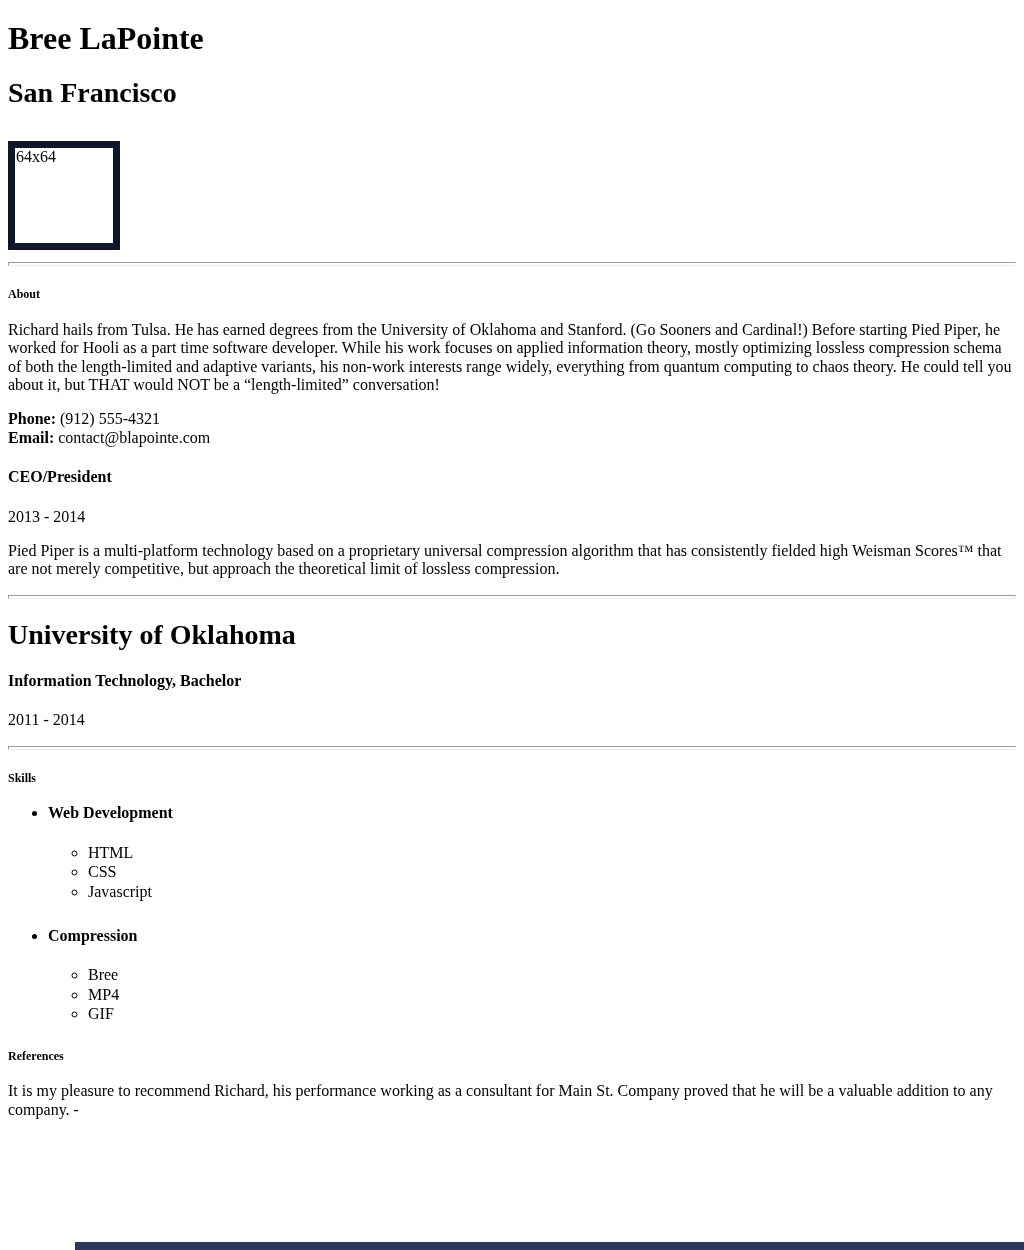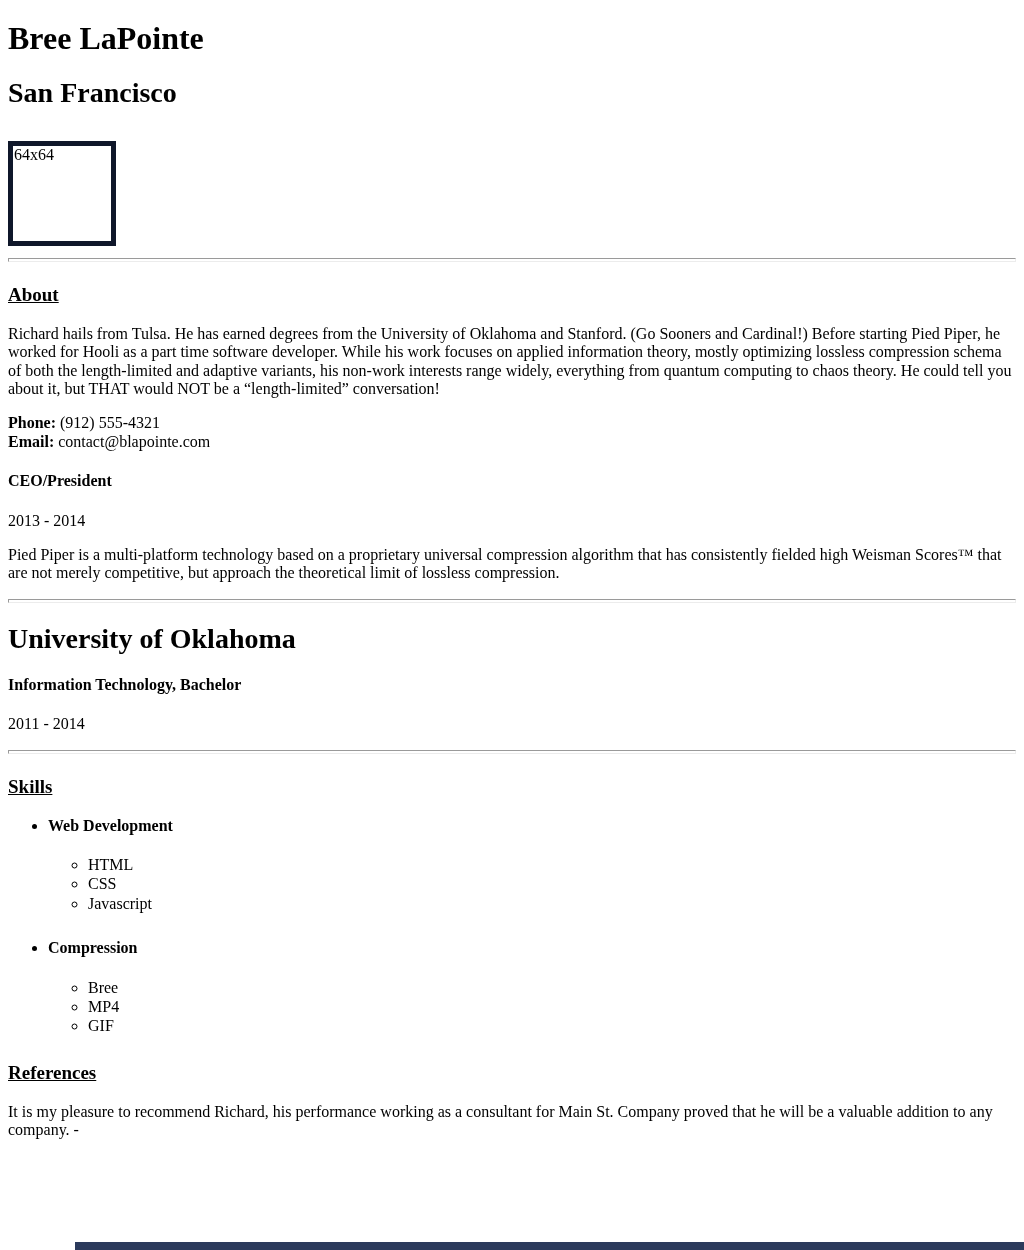--- a/index.html
+++ b/index.html
@@ -9,28 +9,28 @@
   }
   body {
     margin: 8px;
     font-family: "Liberation Serif", "DejaVu Serif", serif;
     font-size: 16px;
     line-height: 1.15;
   }
   h1, h2, h3, h4 { font-weight: bold; line-height: 1.15; }
   h1 { font-size: 32px; margin: 12px 0; font-family: Liberation Serif, serif; }
   h2 { font-size: 28px; margin: 20px 0; }
-  h3 { font-size: 19px; margin: 22px 0 19px 0; text-decoration: underline; }
+  h3 { font-size: 12px; margin: 22px 0 19px 0; }
   h4 { font-size: 16px; margin: 21px 0; }
   p  { margin: 16px 0; }
 
   .photo-placeholder {
     width: 98px;
     height: 95px;
-    border: 5px solid #0f172a;
+    border: 7px solid #0f172a;
     margin-top: 32px;
     overflow: hidden;
   }
   .photo-placeholder span {
     display: inline-block;
     padding: 0 0 0 1px;
     font-size: 16px;
   }
 
   hr {

